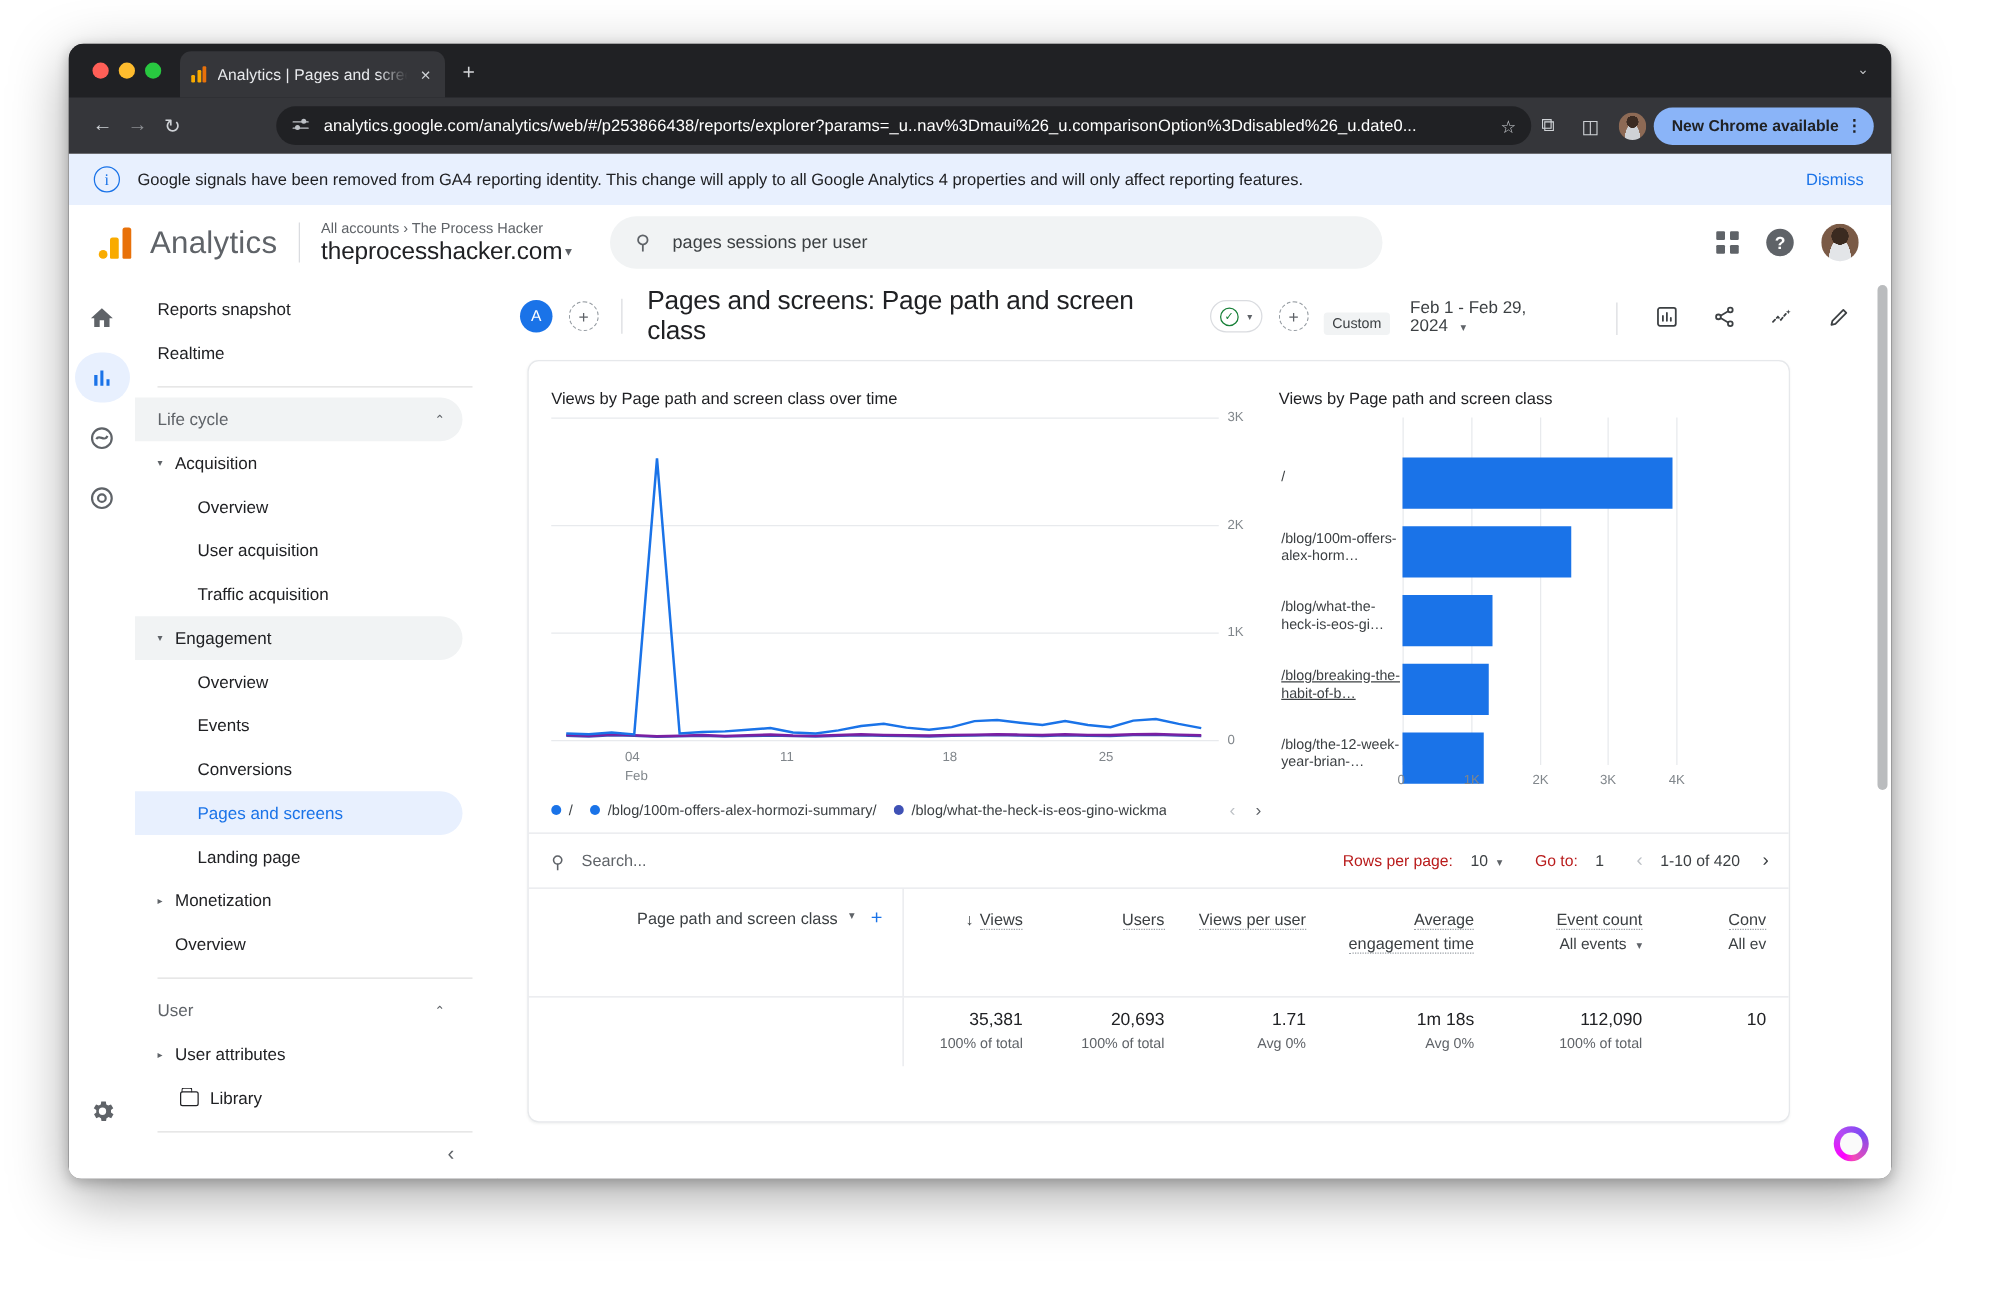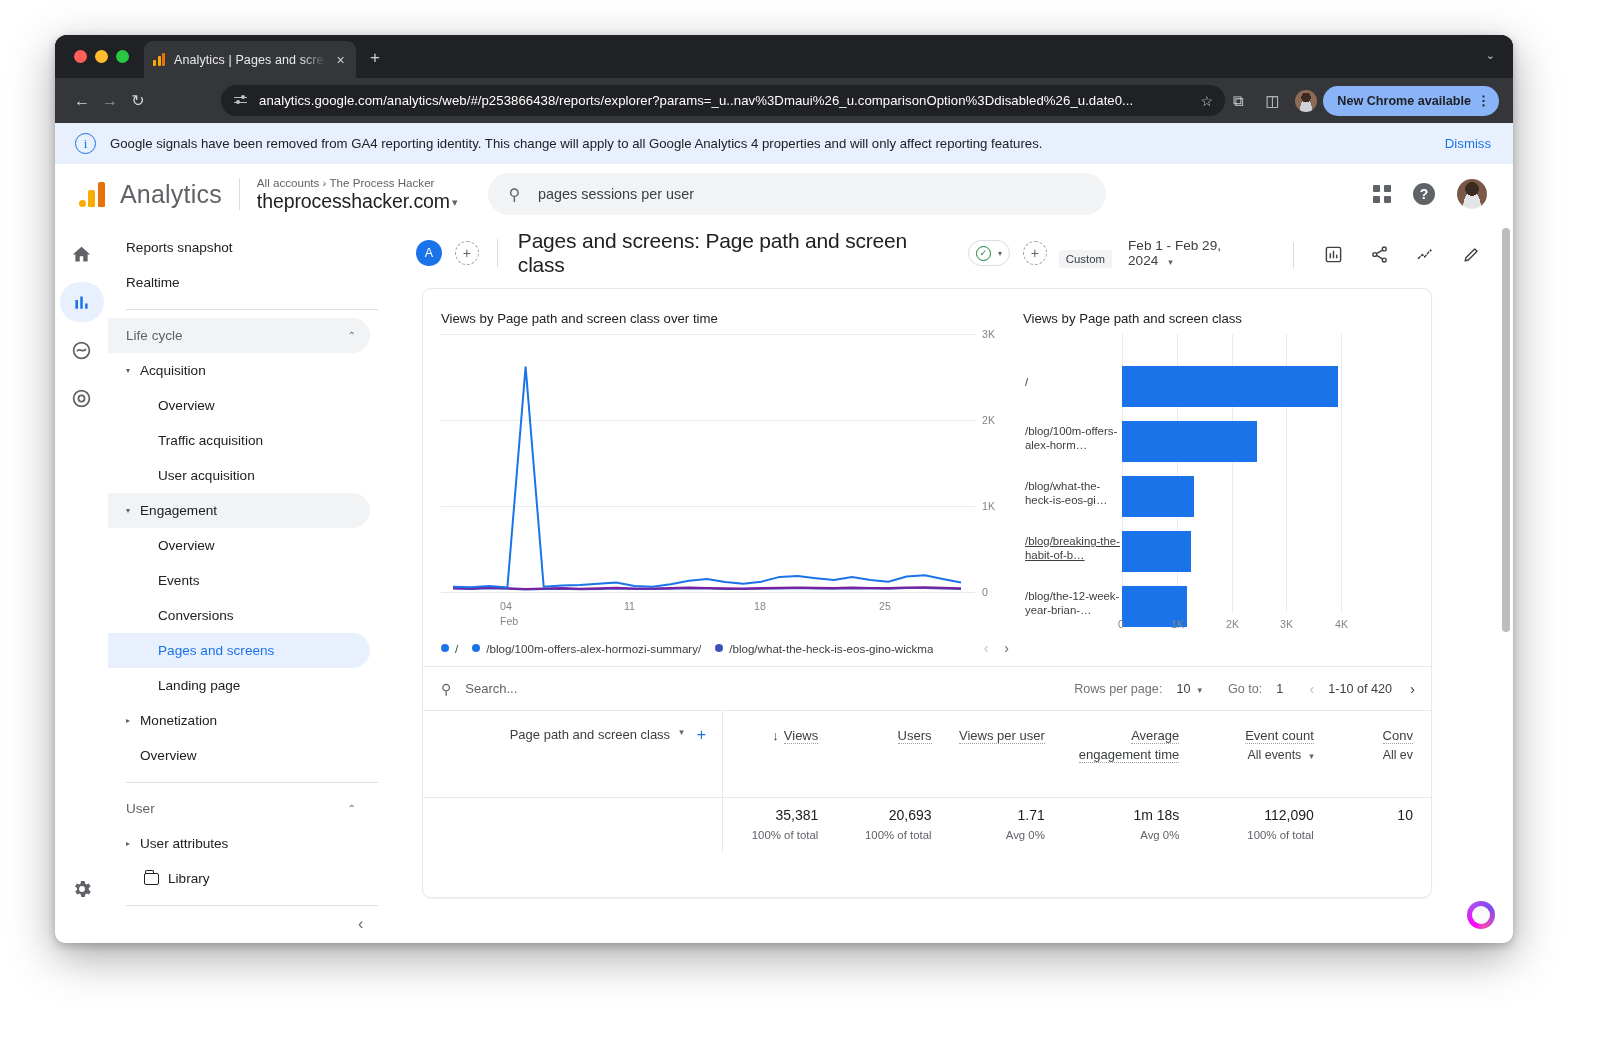--- a/index.html
+++ b/index.html
@@ -203,21 +203,21 @@
   .legend-nav .dimmed { color:#bdc1c6; }
   .bar-label { position:absolute; font-size:11.4px; color:#3c4043; line-height:1.22; text-align:left; }
   .bar { position:absolute; background:#1a73e8; }
 
   
   .tbl-ctrl { display:flex; align-items:center; height:44px; border-top:1px solid #e6e8eb; margin-top:10px; padding:0 16px 0 18px; }
   .tbl-search { display:flex; align-items:center; gap:14px; flex:1; }
   .tbl-search .mag { color:#5f6368; font-size:14px; }
   .tbl-search .ph { color:#5f6368; font-size:13px; }
   .pg { display:flex; align-items:center; font-size:12.6px; color:#3c4043; gap:0; }
-  .pg .lbl { color:#737373; }
+  .pg .lbl { color:#b91c1c; }
   .pg .val { margin-left:14px; }
   .pg .caret { font-size:9px; color:#5f6368; margin-left:7px; }
   .pg .sep { width:26px; }
   .pg .arrow { color:#bdc1c6; font-size:15px; }
   .pg .arrow.on { color:#3c4043; }
 
   
   .tbl { width:100%; border-top:1px solid #e6e8eb; }
   .tbl-head { display:flex; height:86px; }
   .dim-col { width:300px; display:flex; align-items:flex-start; padding-top:16px; justify-content:flex-end; border-right:1px solid #e6e8eb; }
@@ -377,24 +377,24 @@
                 <span class="nav-caret">⌃</span>
               </div>
               <div class="nav-item sub2">
                 <span class="nav-arrow">▾</span>
                 <span>Acquisition</span>
               </div>
               <div class="nav-item sub">
                 <span>Overview</span>
               </div>
               <div class="nav-item sub">
+                <span>User acquisition</span>
+              </div>
+              <div class="nav-item sub">
                 <span>Traffic acquisition</span>
-              </div>
-              <div class="nav-item sub">
-                <span>User acquisition</span>
               </div>
               <div class="nav-item sub2 hl">
                 <span class="nav-arrow">▾</span>
                 <span>Engagement</span>
               </div>
               <div class="nav-item sub">
                 <span>Overview</span>
               </div>
               <div class="nav-item sub">
                 <span>Events</span>

